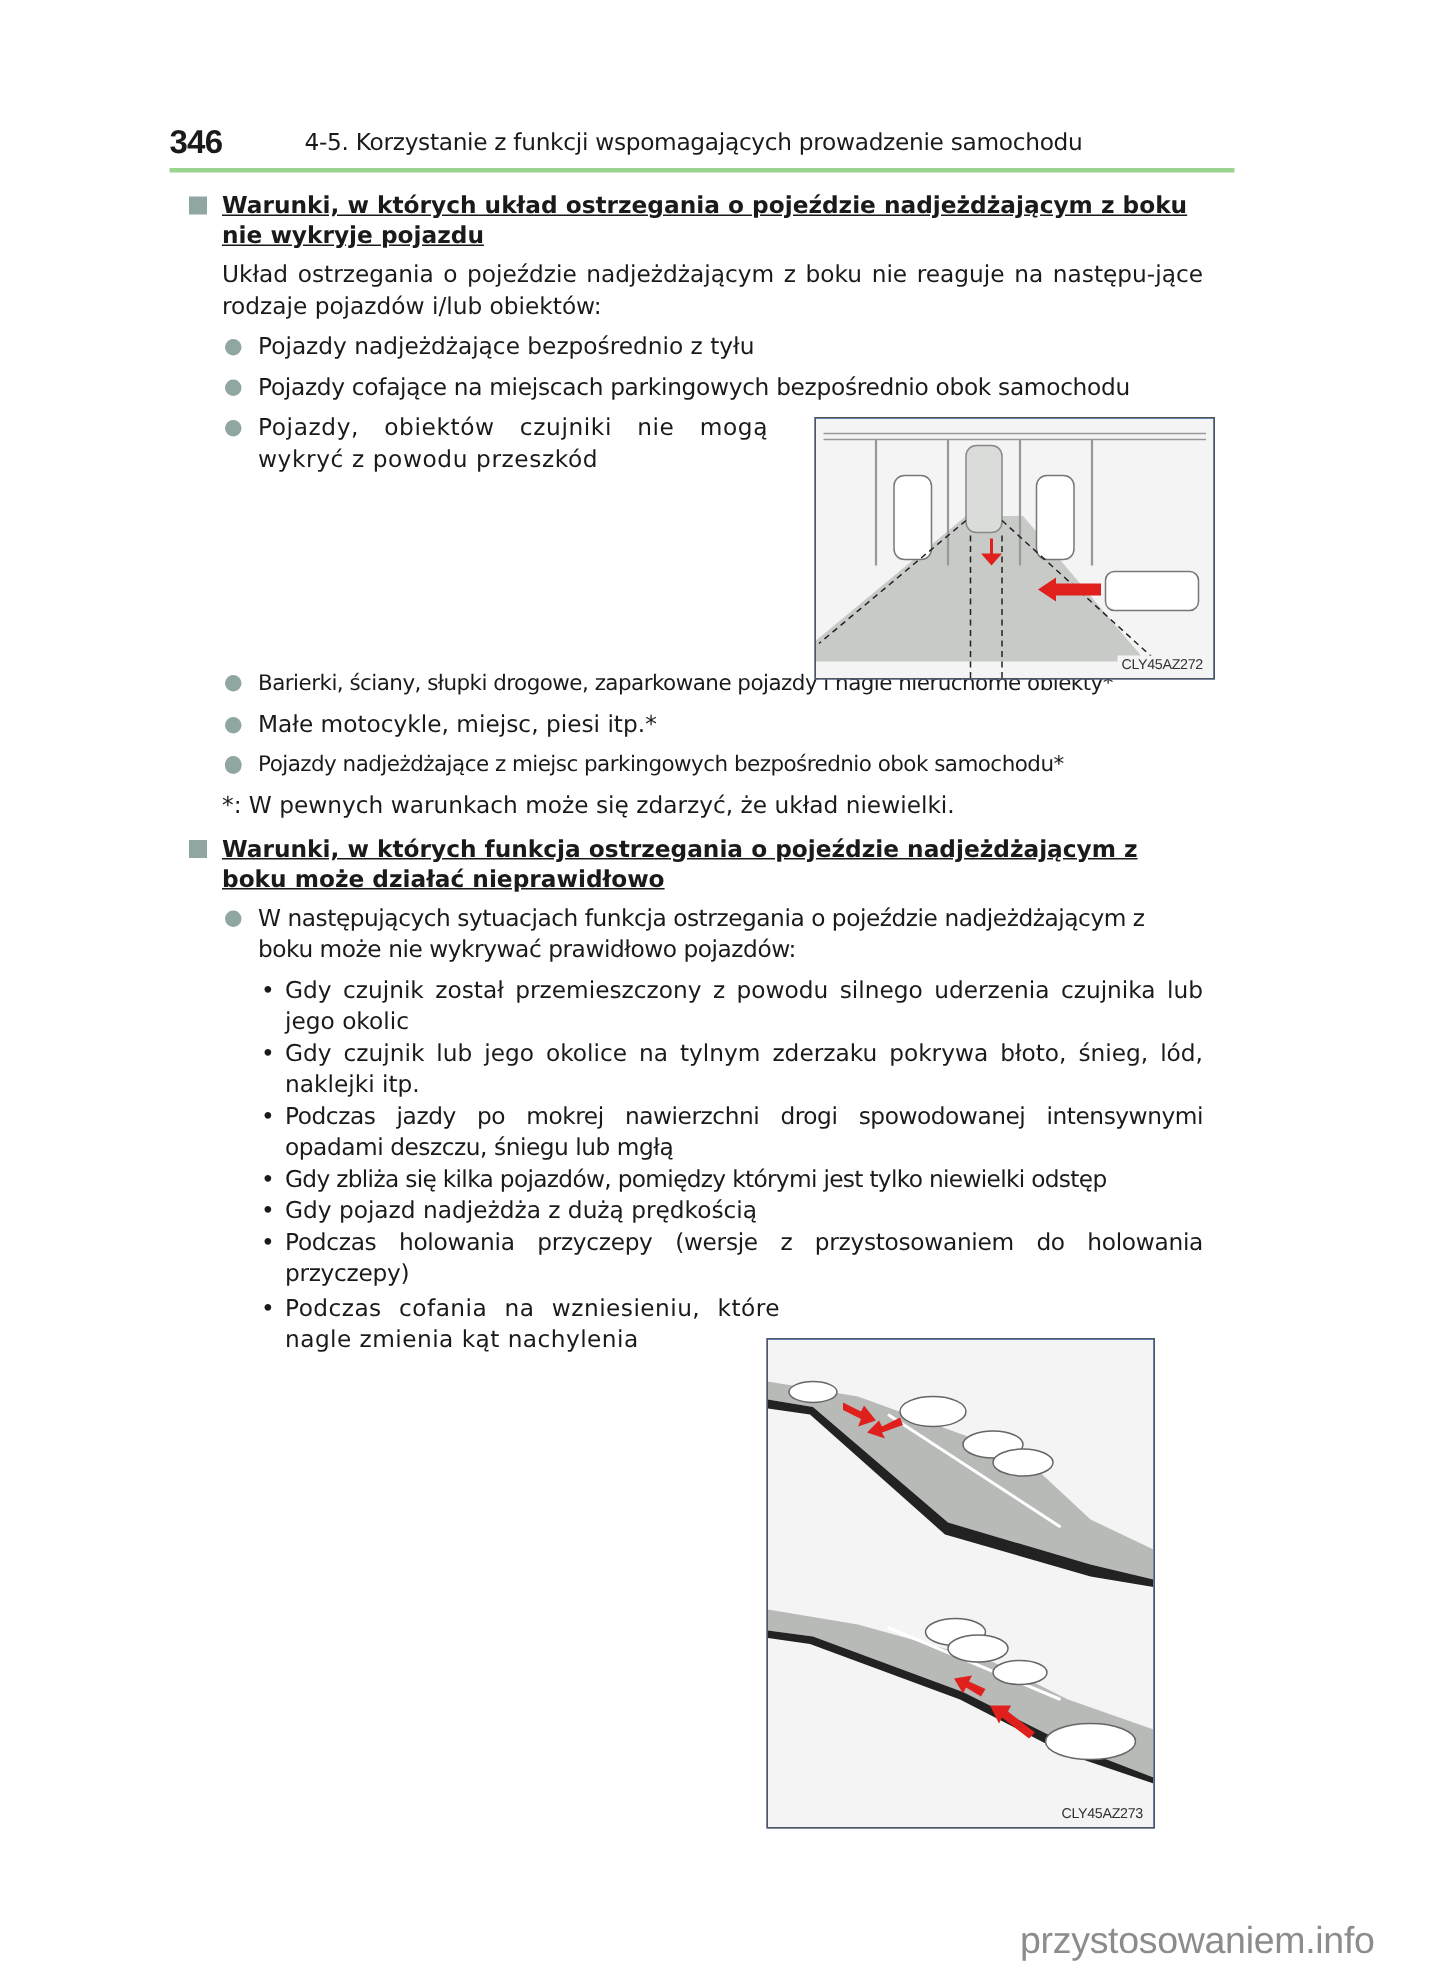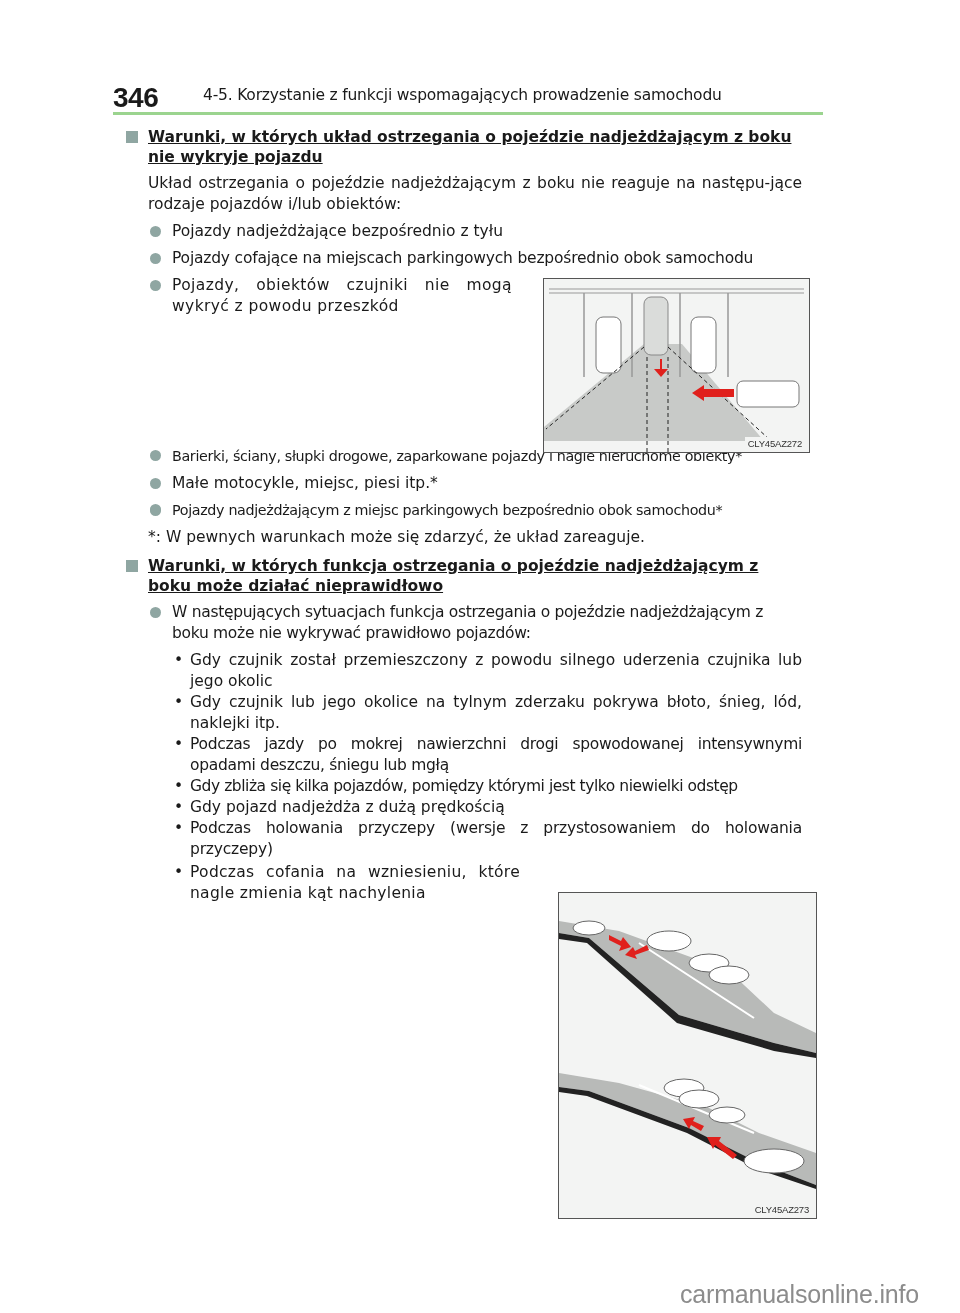--- a/index.html
+++ b/index.html
@@ -1,37 +1,37 @@
 <!DOCTYPE html>
 <html><head>
 <meta charset="utf-8">
 <style>
   html, body { margin: 0; padding: 0; background: #ffffff; }
   body { width: 960px; height: 1313px; position: relative; overflow: hidden;
          font-family: "DejaVu Sans", "Liberation Sans", sans-serif; color: #1a1a1a; }
   .page-header { position: absolute; left: 113px; top: 80px; width: 710px; height: 30px; }
-  .page-num { position: absolute; left: 0; top: 2px; font-size: 28px; font-weight: bold; letter-spacing: -0.5px;
+  .page-num { position: absolute; left: 0; top: 2px; font-size: 22px; font-weight: bold; letter-spacing: -0.5px;
               font-family: "Liberation Sans", sans-serif; }
   .section-title { position: absolute; left: 90px; top: 6px; font-size: 15.5px; letter-spacing: -0.2px; }
   .header-rule { position: absolute; left: 0; top: 32px; width: 710px; height: 3px; background: #9bd48f; }
 
   .content { position: absolute; left: 126px; top: 127px; width: 676px; font-size: 15.5px; line-height: 21px; }
   .block-heading { position: relative; padding-left: 22px; font-weight: bold; font-size: 15.5px; line-height: 20px; margin-bottom: 6px; text-decoration: underline; }
   .square-bullet { position: absolute; left: 0; top: 4px; width: 12px; height: 12px; background: #8fa6a2; }
   .para { padding-left: 22px; margin-bottom: 6px; text-align: justify; }
   .dot-item { position: relative; padding-left: 46px; margin-bottom: 6px; }
   .dot { position: absolute; left: 24px; top: 5px; width: 11px; height: 11px; border-radius: 50%; background: #8fa6a2; }
   .narrow { font-size: 14.3px; letter-spacing: -0.35px; }
   .footnote { padding-left: 22px; margin-bottom: 8px; }
   .sub-item { position: relative; padding-left: 64px; margin-bottom: 0; text-align: justify; }
   .sub-bullet { position: absolute; left: 48px; top: 0; }
 
   .fig { position: absolute; border: 1px solid #555; background: #3b82f6; overflow: hidden; }
   .fig1 { left: 543px; top: 278px; width: 265px; height: 173px; }
-  .fig2 { left: 558px; top: 892px; width: 257px; height: 325px; }
+  .fig2 { left: 511px; top: 892px; width: 257px; height: 325px; }
   .fig-code { position: absolute; right: 4px; bottom: 2px; font-size: 9.5px; color: #333; background: #f3f4f3; padding: 1px 3px;
               font-family: "Liberation Sans", sans-serif; letter-spacing: -0.2px; }
 
   .watermark { position: absolute; left: 680px; top: 1280px; font-size: 25px; color: #8c8c8c;
                font-family: "Liberation Sans", sans-serif; letter-spacing: -0.2px; }
 </style>
 </head>
 <body>
 
 <div class="page-header">
@@ -66,23 +66,23 @@
   </div>
   <div class="dot-item">
     <span class="dot"></span>
     <span>Małe motocykle, miejsc, piesi itp.*</span>
   </div>
   <div class="dot-item">
     <span class="dot"></span>
   </div>
   <div class="dot-item narrow">
     <span class="dot" style="top:4px"></span>
-    <span>Pojazdy nadjeżdżającym z miejsc parkingowych bezpośrednio obok samochodu*</span>
+    <span>Pojazdy nadjeżdżające z miejsc parkingowych bezpośrednio obok samochodu*</span>
   </div>
-  <div class="footnote">*: W pewnych warunkach może się zdarzyć, że układ zareaguje.</div>
+  <div class="footnote">*: W pewnych warunkach może się zdarzyć, że układ niewielki.</div>
 
   <div class="block-heading">
     <span class="square-bullet"></span>
     <span>Warunki, w których funkcja ostrzegania o pojeździe nadjeżdżającym z boku może działać nieprawidłowo</span>
   </div>
   <div class="dot-item" style="letter-spacing:-0.3px">
     <span class="dot"></span>
     <span>W następujących sytuacjach funkcja ostrzegania o pojeździe nadjeżdżającym z boku może nie wykrywać prawidłowo pojazdów:</span>
   </div>
 
@@ -166,13 +166,13 @@
       <ellipse cx="215" cy="268" rx="30" ry="12"></ellipse>
     </g>
     <polygon points="50,42 62,48 64,44 72,54 60,58 62,53 50,47" fill="#e0201c"></polygon>
     <polygon points="88,52 76,58 74,54 66,62 78,66 76,62 90,57" fill="#e0201c"></polygon>
     <polygon points="145,233 134,228 136,224 124,226 130,236 132,232 142,238" fill="#e0201c"></polygon>
     <polygon points="178,262 160,248 162,244 148,244 154,256 156,252 174,266" fill="#e0201c"></polygon>
   </svg>
   <div class="fig-code">CLY45AZ273</div>
 </div>
 
-<div class="watermark">carmanualsonline.info</div>
+<div class="watermark">przystosowaniem.info</div>
 
 </body></html>

